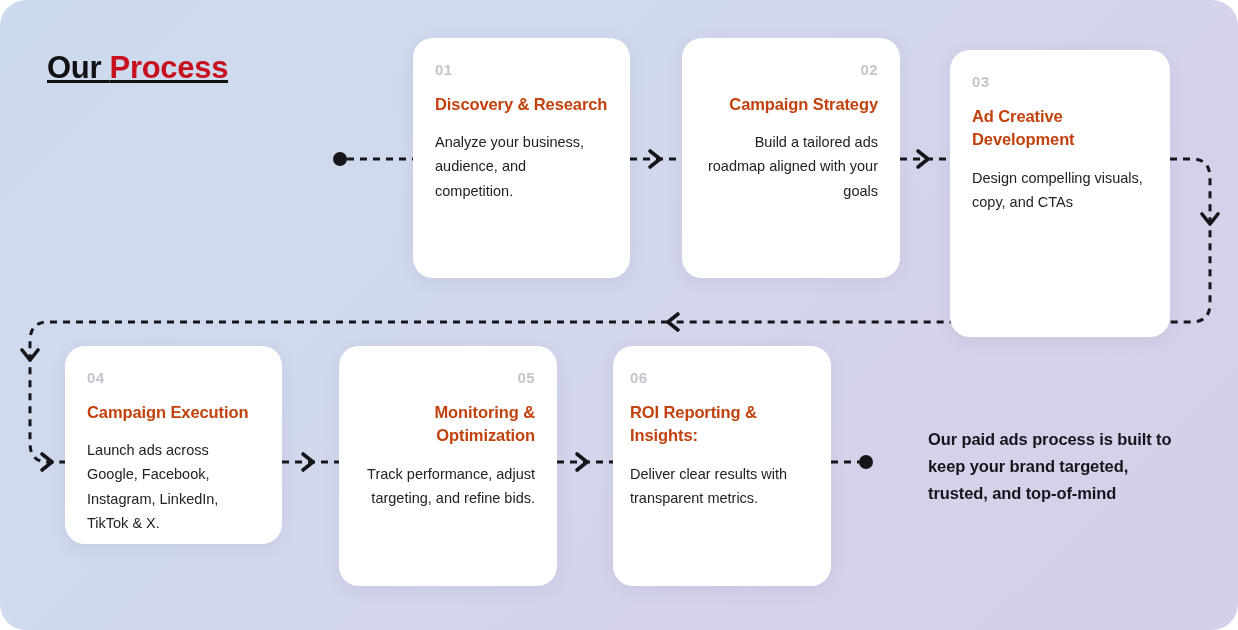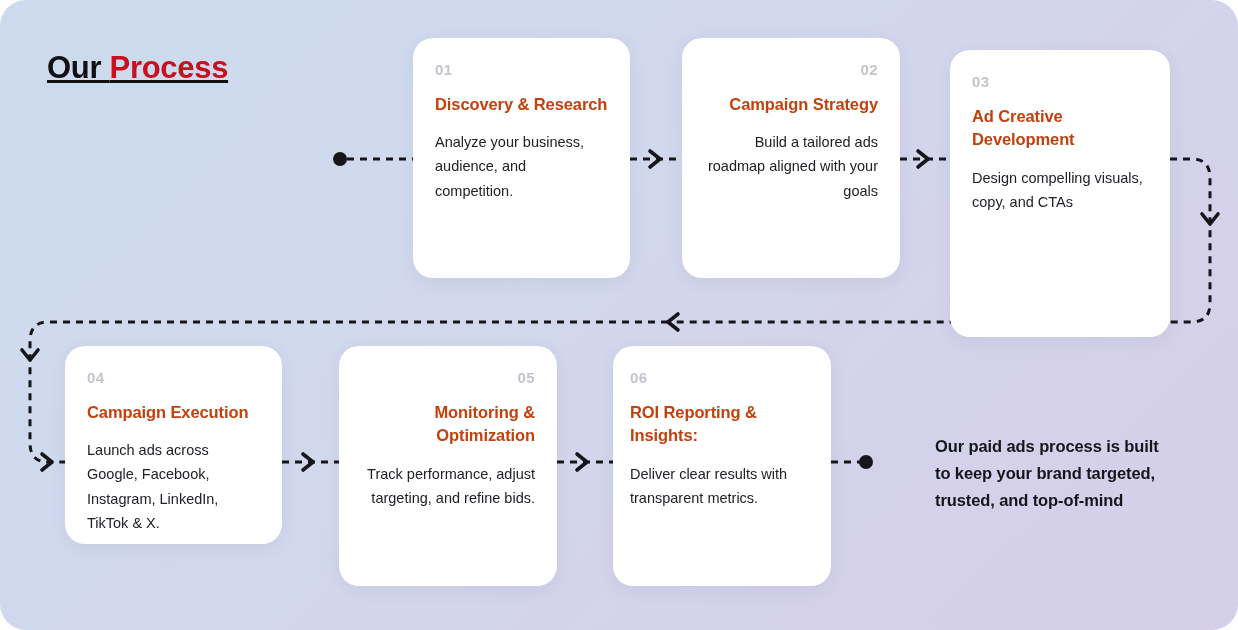--- a/index.html
+++ b/index.html
@@ -111,21 +111,21 @@
     left: 922px;
     top: 420px;
     width: 266px;
     font-size: 16.5px;
     line-height: 1.65;
     font-weight: 700;
     color: #15161c;
     letter-spacing: -0.1px;
     z-index: 3;
   }
-  .closing p { margin: 13px; }
+  .closing p { margin: 6px; }
 </style>
 </head>
 <body>
 
 <div class="canvas">
 
   <svg class="connectors" viewBox="0 0 1238 630" width="1238" height="630" aria-hidden="true">
 
     <circle cx="340" cy="159" r="7" fill="#16161a"></circle>
 

